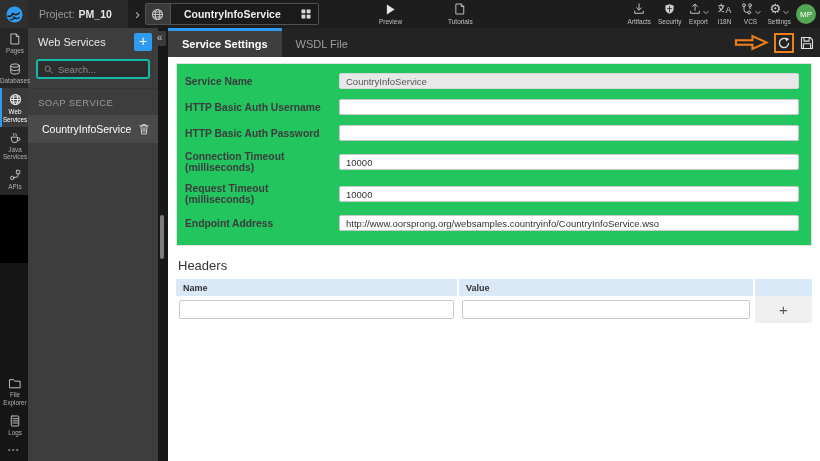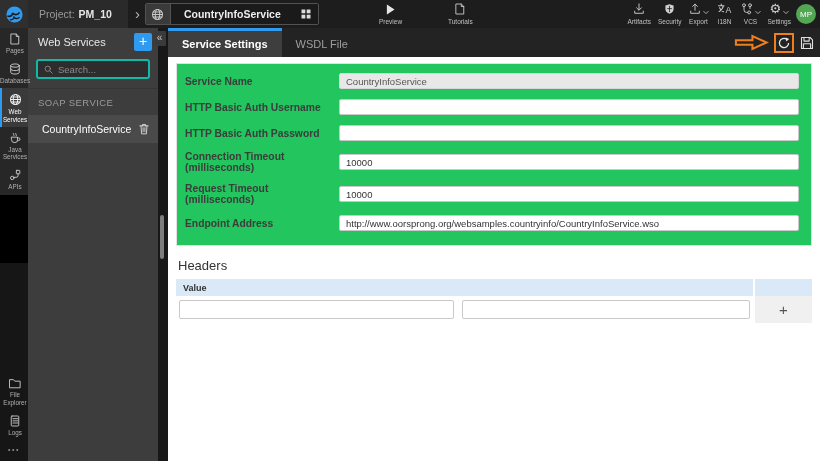--- a/index.html
+++ b/index.html
@@ -375,20 +375,21 @@
     </div>
     <div class="f-row">
       <span class="f-label">Endpoint Address</span>
       <input class="f-input" value="http://www.oorsprong.org/websamples.countryinfo/CountryInfoService.wso" style="">
     </div>
   </div>
 
   <div class="headers-title">Headers</div>
   <div class="h-table">
     <div class="h-head">
+      <div class="h-cell col-name">Name</div>
       <div class="h-cell col-value">Value</div>
       <div class="h-cell col-plus"></div>
     </div>
     <div class="h-body">
       <div class="b-cell col-name">
         <input type="text" value="" style="">
       </div>
       <div class="b-cell col-value">
         <input type="text" value="" style="">
       </div>

